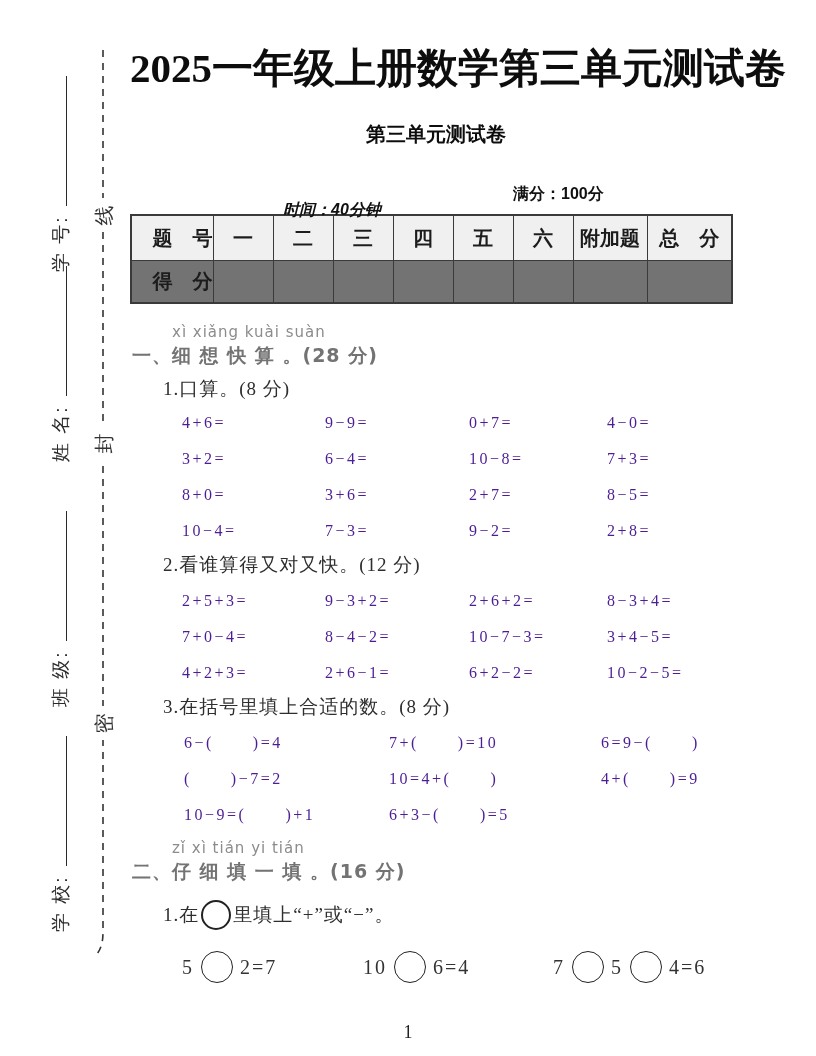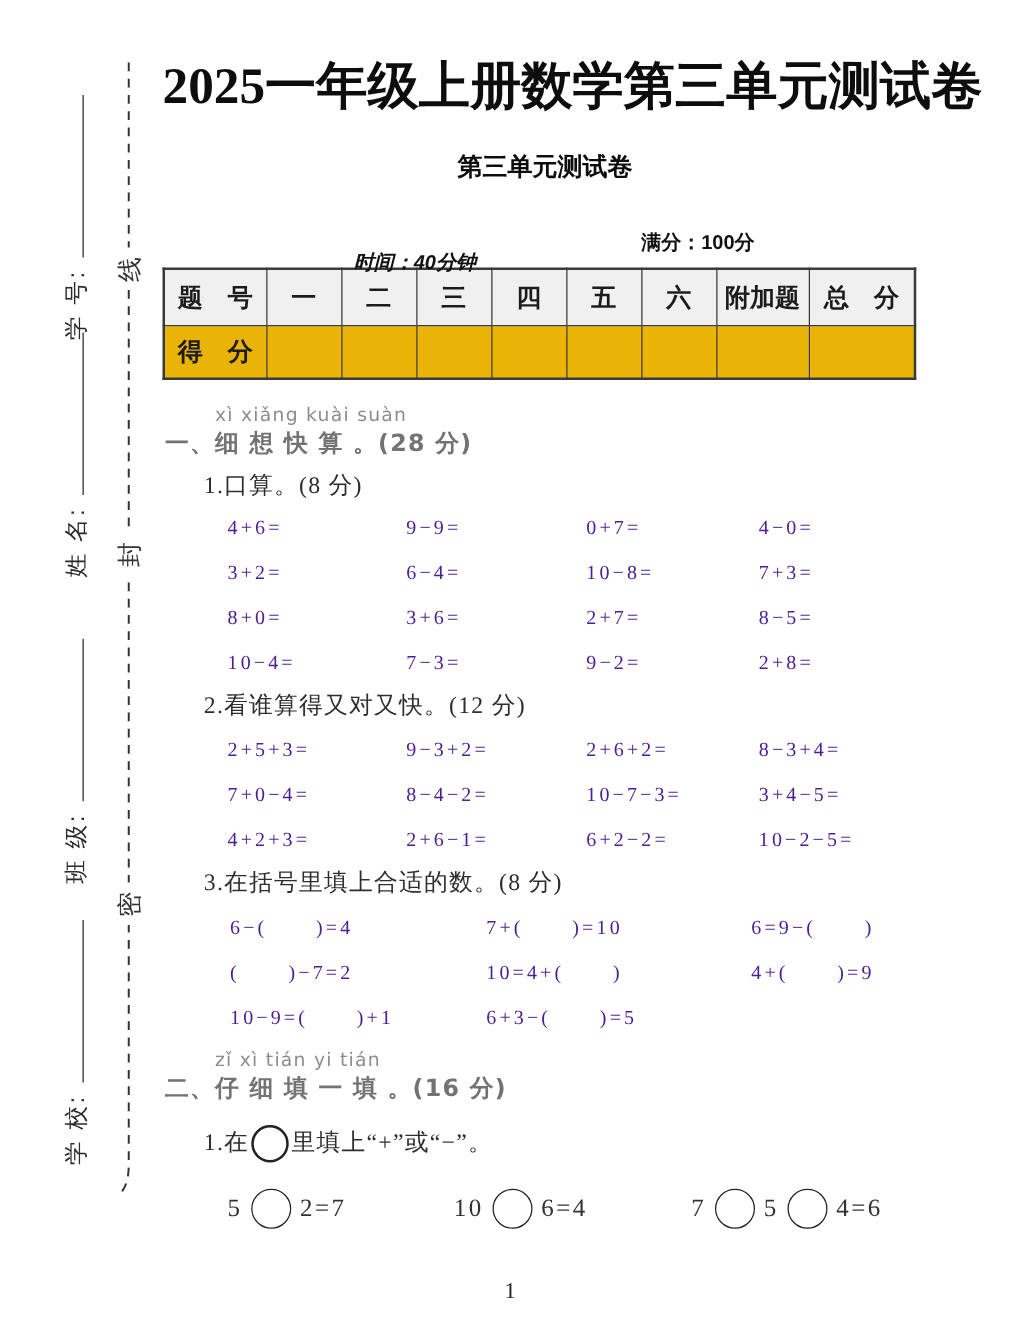--- a/index.html
+++ b/index.html
@@ -44,22 +44,22 @@
   .meta-score{position:absolute;left:383px;top:0;}
   
   table.score{
     margin-top:8px;border-collapse:collapse;width:601px;
     font-family:"Liberation Sans","DejaVu Sans",sans-serif;
     font-weight:bold;font-size:20px;color:#1c1c1c;
     border:2px solid #3a3a3a;table-layout:fixed;
   }
   table.score td{border:1.5px solid #3a3a3a;text-align:center;padding:0;}
   table.score tr.hdr td{height:44px;background:#f0f0f0;}
-  table.score tr.scr td{height:41px;background:#eab308;}
-  table.score td.lbl{text-align:center;}
+  table.score tr.scr td{height:41px;background:#737373;}
+  table.score td.lbl{text-align:right;}
   
   .pinyin{
     font-family:"DejaVu Sans","Liberation Sans",sans-serif;
     font-size:15px;color:#8c8c8c;letter-spacing:1px;height:18px;line-height:18px;
   }
   .sec-heading{
     font-family:"DejaVu Sans","Liberation Sans",sans-serif;
     font-weight:bold;font-size:19px;color:#737373;
     height:28px;line-height:28px;letter-spacing:1px;margin-left:2px;
   }

